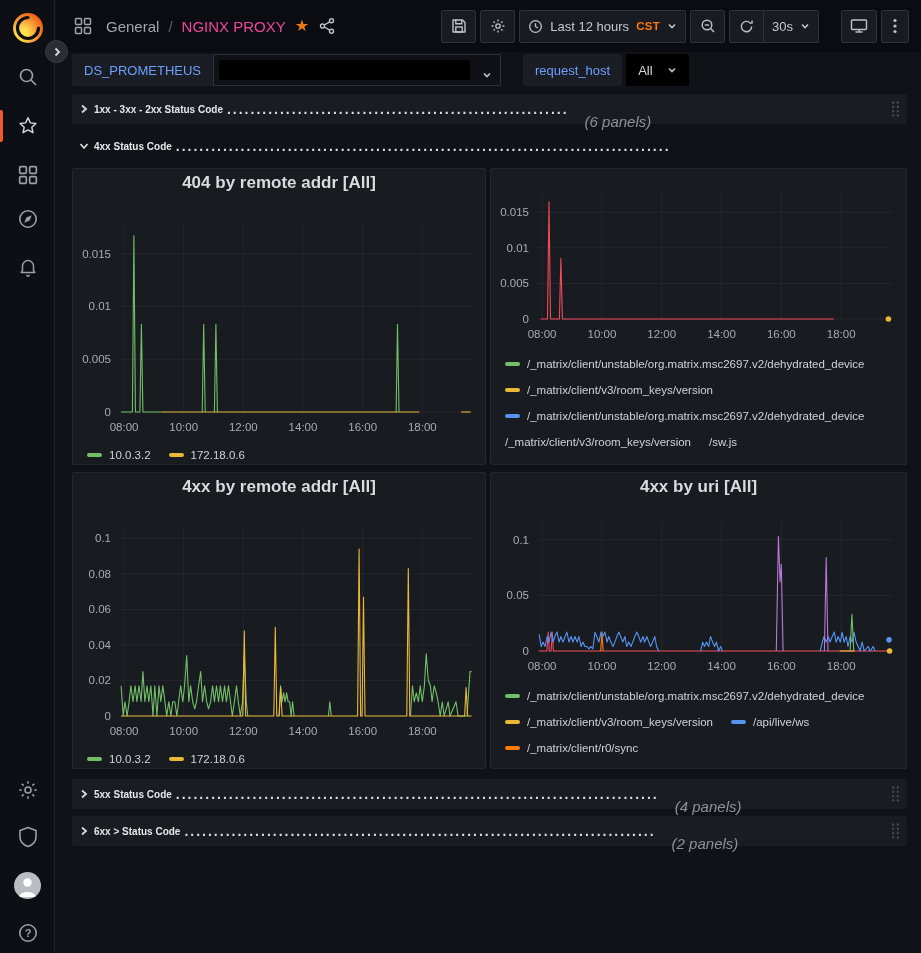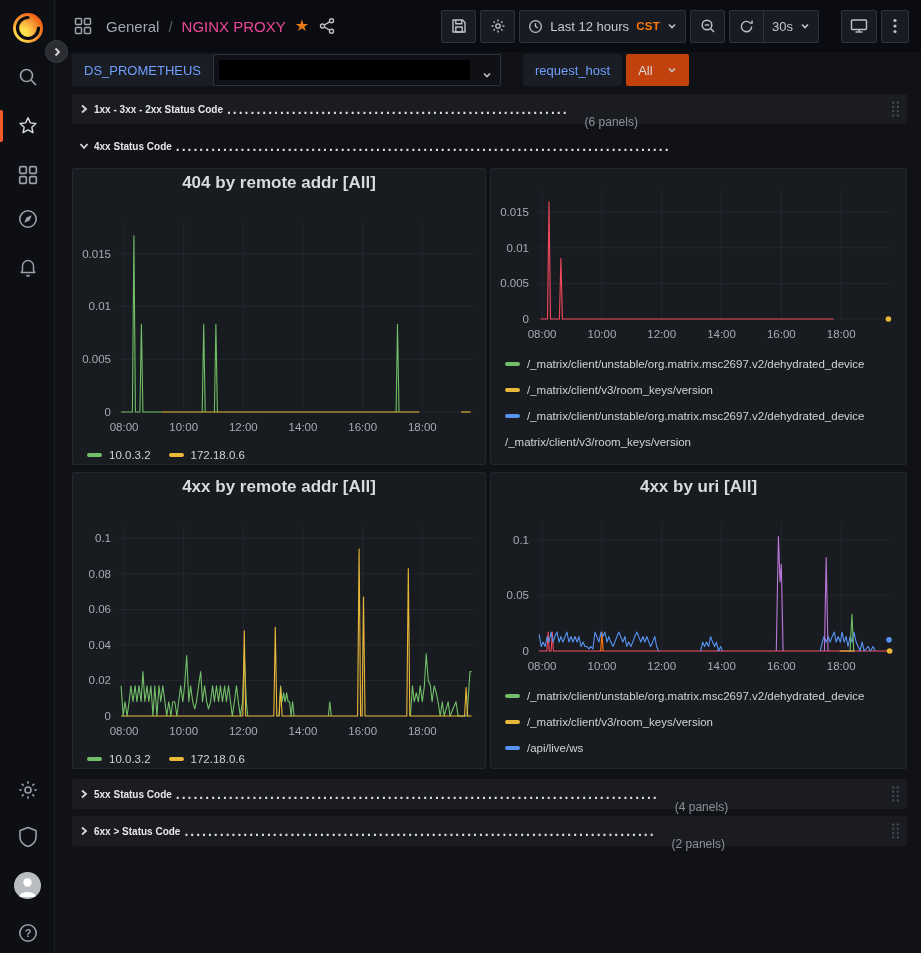--- a/index.html
+++ b/index.html
@@ -52,51 +52,51 @@
     height:32px; display:flex; align-items:center; padding:0 12px; background:#1a1d24;
     color:#6e9fff; font-size:13px; font-weight:500; border-radius:2px 0 0 2px; cursor:default;
   }
   .var-value {
     position:relative; height:32px; width:288px; background:#0f1116; border:1px solid #2f323a;
     border-radius:0 2px 2px 0; display:flex; align-items:center; cursor:pointer;
   }
   .redacted { position:absolute; left:5px; top:5px; bottom:5px; right:30px; background:#000; border-radius:1px; }
   .var-value .chev { position:absolute; right:8px; top:11px; }
   .var-chip {
-    height:32px; display:flex; align-items:center; gap:14px; padding:0 12px; background:#c2410c;
+    height:32px; display:flex; align-items:center; gap:14px; padding:0 12px; background:#000000;
     color:#d8d9da; font-size:13px; border-radius:2px; cursor:pointer;
   }
   
   .row-strip {
     position:absolute; left:72px; width:835px; height:30px; background:#1a1c22;
     display:flex; align-items:center; padding:0 6px; cursor:pointer; border-radius:2px;
   }
   .row-plain { position:absolute; left:72px; width:835px; height:28px; display:flex; align-items:center; padding:0 6px; cursor:pointer; }
   .row-chev { width:16px; display:flex; align-items:center; }
   .row-title { font-size:10px; font-weight:700; color:#e6e7e9; white-space:nowrap; }
   .row-leader { font-size:14px; font-weight:700; color:#dcdde0; letter-spacing:2px; margin-left:4px; white-space:nowrap; overflow:hidden; }
-  .row-count { font-size:12px; color:#8d9197; margin-left:16px; white-space:nowrap;margin-top:25px; }
+  .row-count { font-size:15px; font-style:italic; color:#8d9197; margin-left:16px; white-space:nowrap;margin-top:25px; }
   .row-handle { margin-left:auto; opacity:.85; cursor:grab; display:flex; }
   
   .panel {
     position:absolute; width:414px; height:297px; background:#181b1f;
     border:1px solid #25272e; border-radius:2px; overflow:hidden;
   }
   .p1 { left:72px;  top:168px; }
   .p2 { left:490px; top:168px; width:417px; }
   .p3 { left:72px;  top:472px; }
   .p4 { left:490px; top:472px; width:417px; }
   .panel-title {
     height:28px; line-height:28px; text-align:center; font-size:17px; font-weight:600;
     color:#d9dadc; cursor:pointer; white-space:nowrap;
   }
   svg.chart { display:block; }
   .tick-label { fill:#a6acb4; font-size:11.5px; font-family:"Liberation Sans", sans-serif; }
   .legend-row { display:flex; flex-wrap:wrap; column-gap:18px; padding-left:14px; margin-top:4px; line-height:20px; }
-  .legend-wrap { display:flex; flex-wrap:wrap; column-gap:18px; padding-left:14px; margin-top:2px; line-height:26px;flex-direction:column; }
+  .legend-wrap { display:flex; flex-wrap:wrap; column-gap:18px; padding-left:14px; margin-top:2px; line-height:26px; }
   .legend-item { display:inline-flex; align-items:center; font-size:11.5px; color:#d0d2d7; cursor:pointer; white-space:nowrap; }
   .legend-item .swatch { width:15px; height:4px; border-radius:2px; margin-right:7px; flex:0 0 auto; }
 </style>
 </head>
 <body>
 
 <nav class="sidebar">
   <div class="side-item" style="top:8px;">
     <div class="logo-disc">
       <svg viewBox="0 0 30 30">

